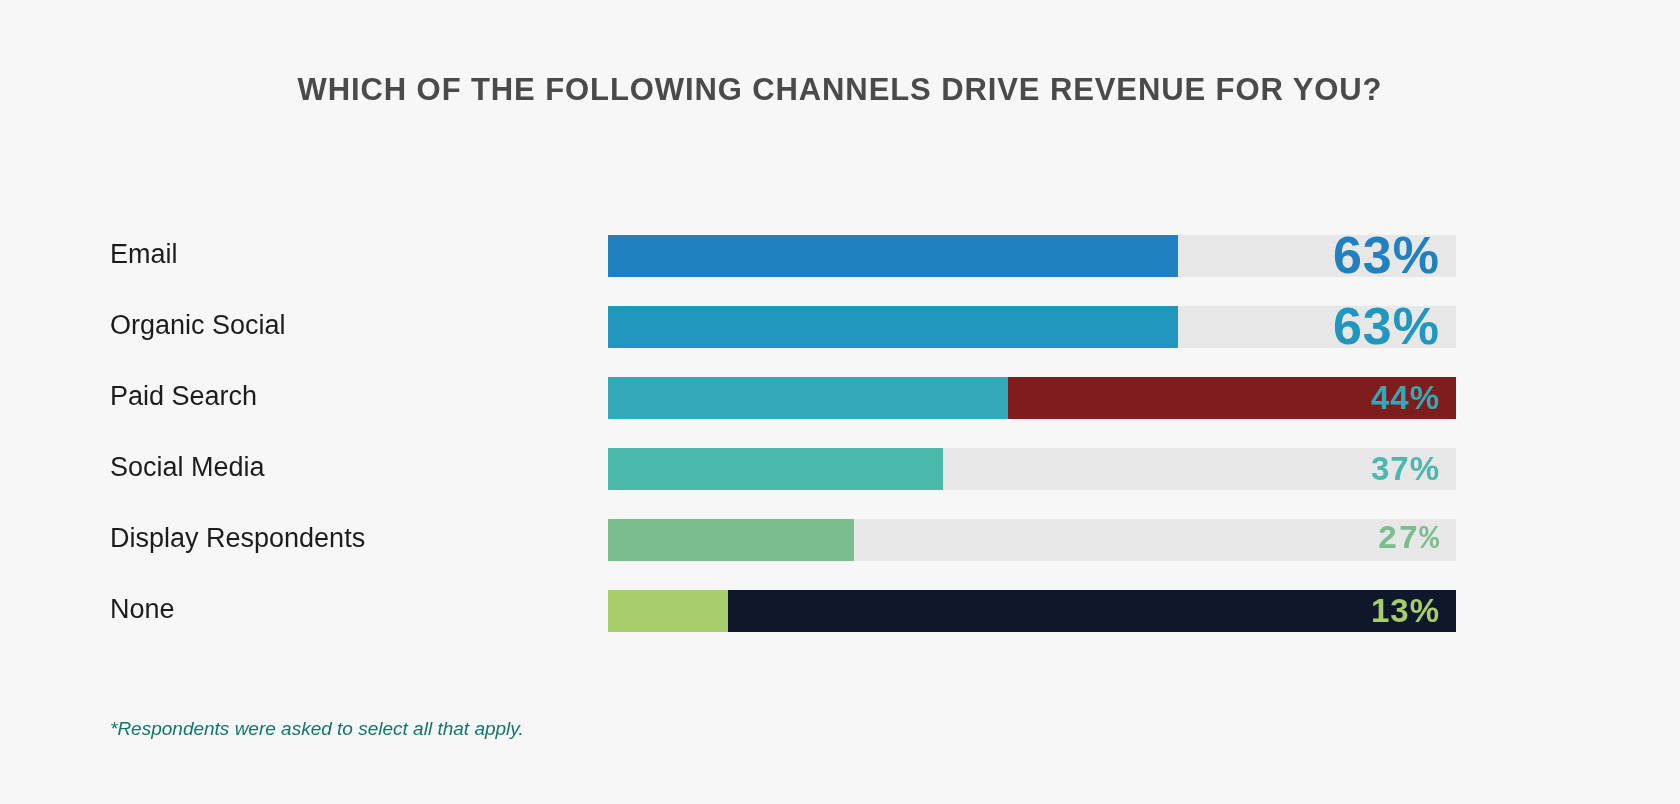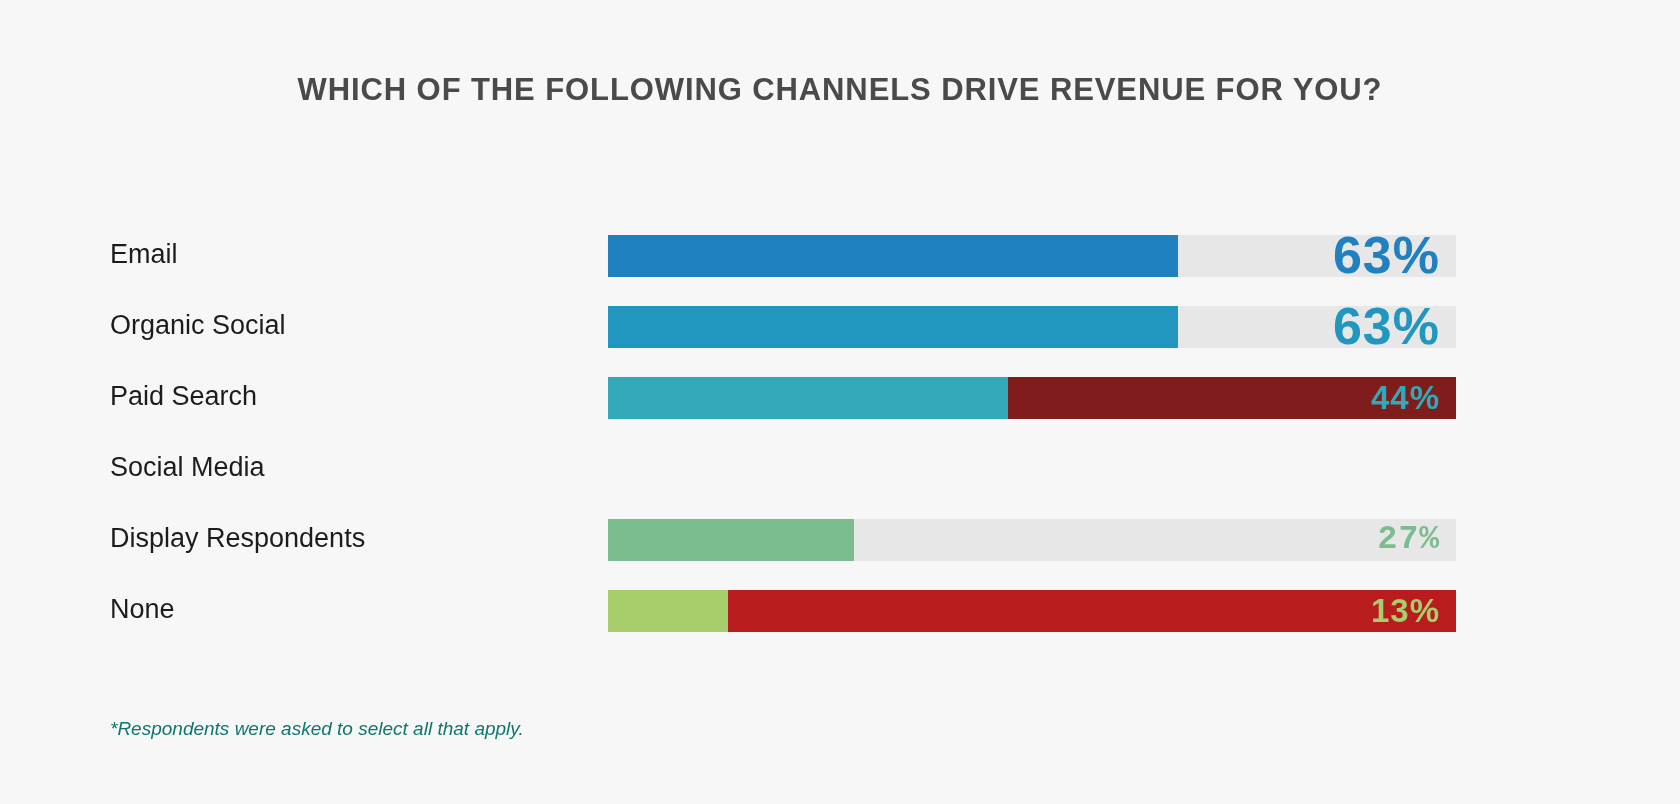--- a/index.html
+++ b/index.html
@@ -124,33 +124,37 @@
     <div class="bar-row">
       <div class="cat-label" style="color: rgb(28, 28, 28);">Paid Search</div>
       <div class="track" style="background: #7f1d1d;">
         <div class="bar-fill" style="width: 47.2%; background: rgb(49, 169, 184);"></div>
         <div class="value-label small" style="color: rgb(49, 169, 184);">44%</div>
       </div>
     </div>
 
     <div class="bar-row">
       <div class="cat-label" style="color: rgb(28, 28, 28);">Social Media</div>
+      <div class="track" style="background: rgb(231, 231, 231);">
+        <div class="bar-fill" style="width: 39.5%; background: rgb(75, 184, 174);"></div>
+        <div class="value-label small" style="color: rgb(75, 184, 174);">37%</div>
+      </div>
     </div>
 
     <div class="bar-row">
       <div class="cat-label" style="color: rgb(28, 28, 28);">Display Respondents</div>
       <div class="track" style="background: rgb(231, 231, 231); font-family: Liberation Mono, monospace;">
         <div class="bar-fill" style="width: 29%; background: rgb(124, 189, 144);"></div>
         <div class="value-label small" style="color: rgb(124, 189, 144);">27%</div>
       </div>
     </div>
 
     <div class="bar-row">
       <div class="cat-label" style="color: rgb(28, 28, 28);">None</div>
-      <div class="track" style="background: #b91c1c;">
+      <div class="track" style="background: #0f172a;">
         <div class="bar-fill" style="width: 14.2%; background: rgb(168, 205, 108);"></div>
         <div class="value-label small" style="color: rgb(168, 205, 108);">13%</div>
       </div>
     </div>
 
   </div>
 
   <div class="footnote">*Respondents were asked to select all that apply.</div>
 
 </div>

